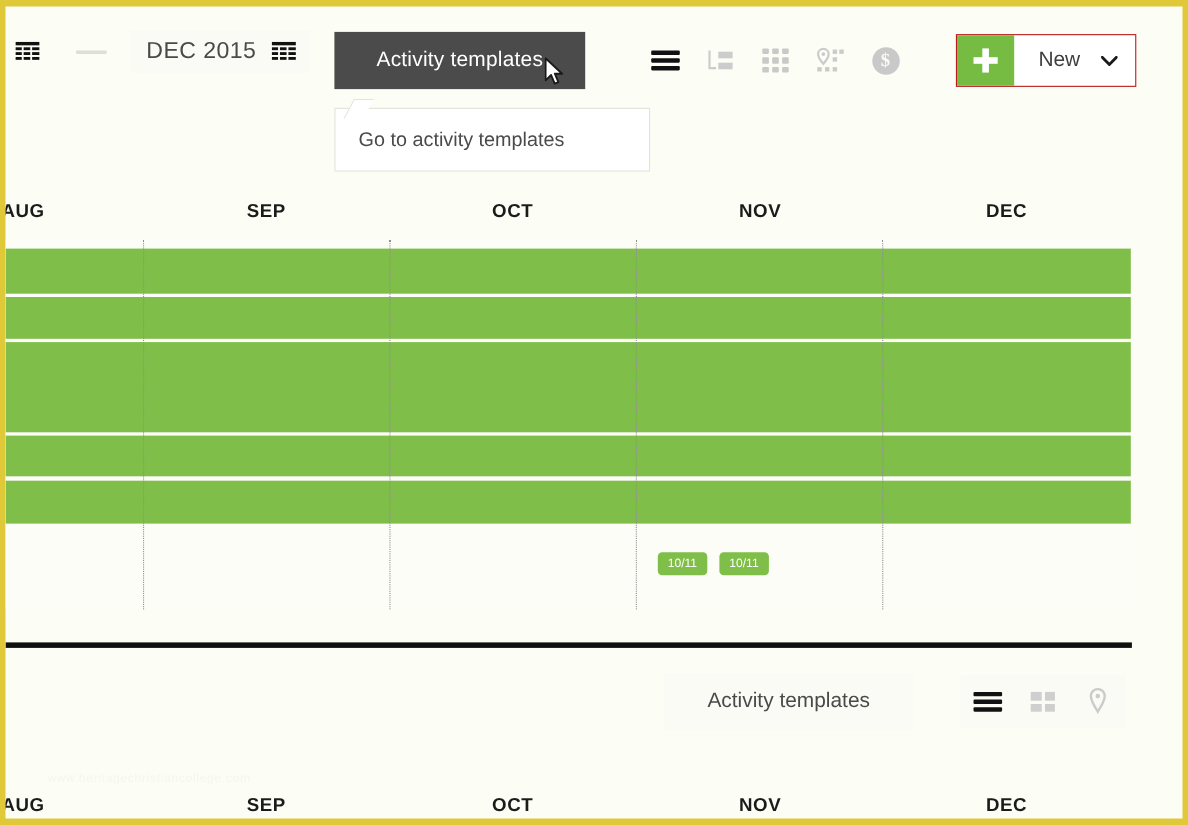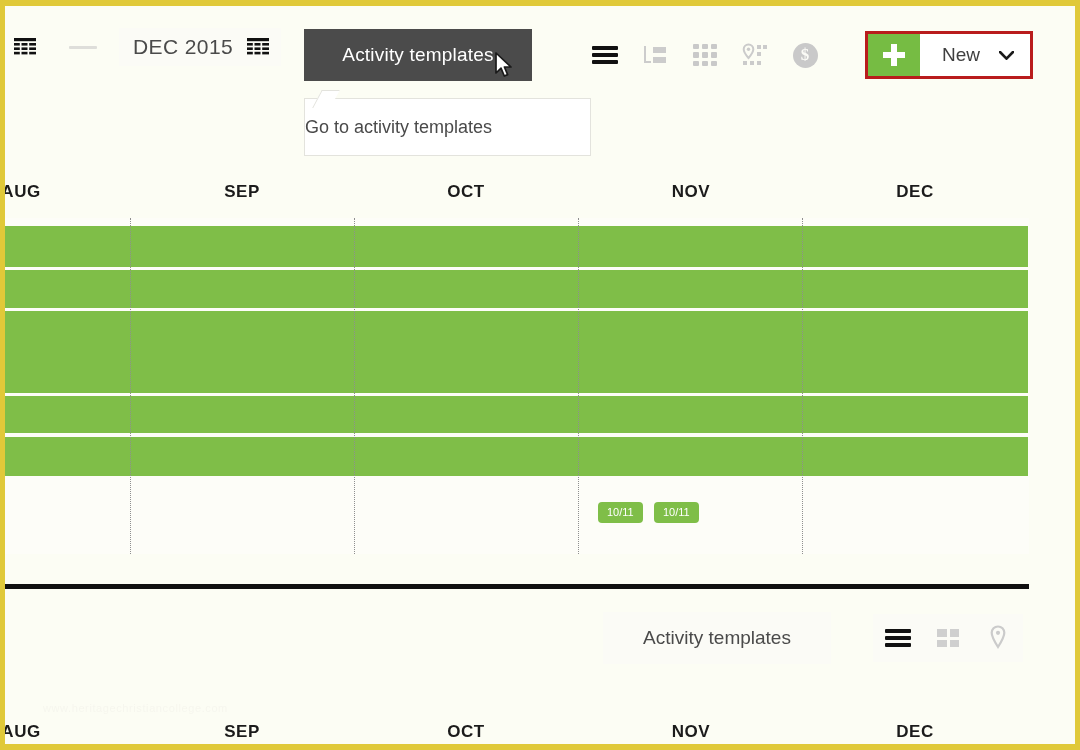--- a/index.html
+++ b/index.html
@@ -74,20 +74,21 @@
     user-select: none;
   }
   
   .tooltip {
     position: absolute;
     left: 299px; top: 92px;
     width: 287px; height: 58px;
     background: #ffffff;
     border: 1px solid #e3e3dd;
     display: flex; align-items: center;
+    padding-left: 21px;
     font-size: 18px;
     color: #4a4a4a;
     z-index: 6;
   }
   .tooltip:before {
     content: "";
     position: absolute;
     left: 12px; top: -9px;
     width: 17px; height: 17px;
     background: #ffffff;
@@ -128,21 +129,21 @@
     font-size: 17px; font-weight: bold;
     font-family: "Liberation Serif", serif;
   }
 
   
   .new-wrap {
     position: absolute;
     right: 42px; top: 25px;
     display: flex; align-items: stretch;
     height: 48px;
-    border: 3px solid #b91c1c;
+    border: 1px solid #b91c1c;
     background: #ffffff;
     justify-content: flex-end;
   }
   .new-plus {
     width: 52px;
     background: #76bc43;
     display:flex; align-items:center; justify-content:center;
     cursor: pointer;
   }
   .new-plus i {

